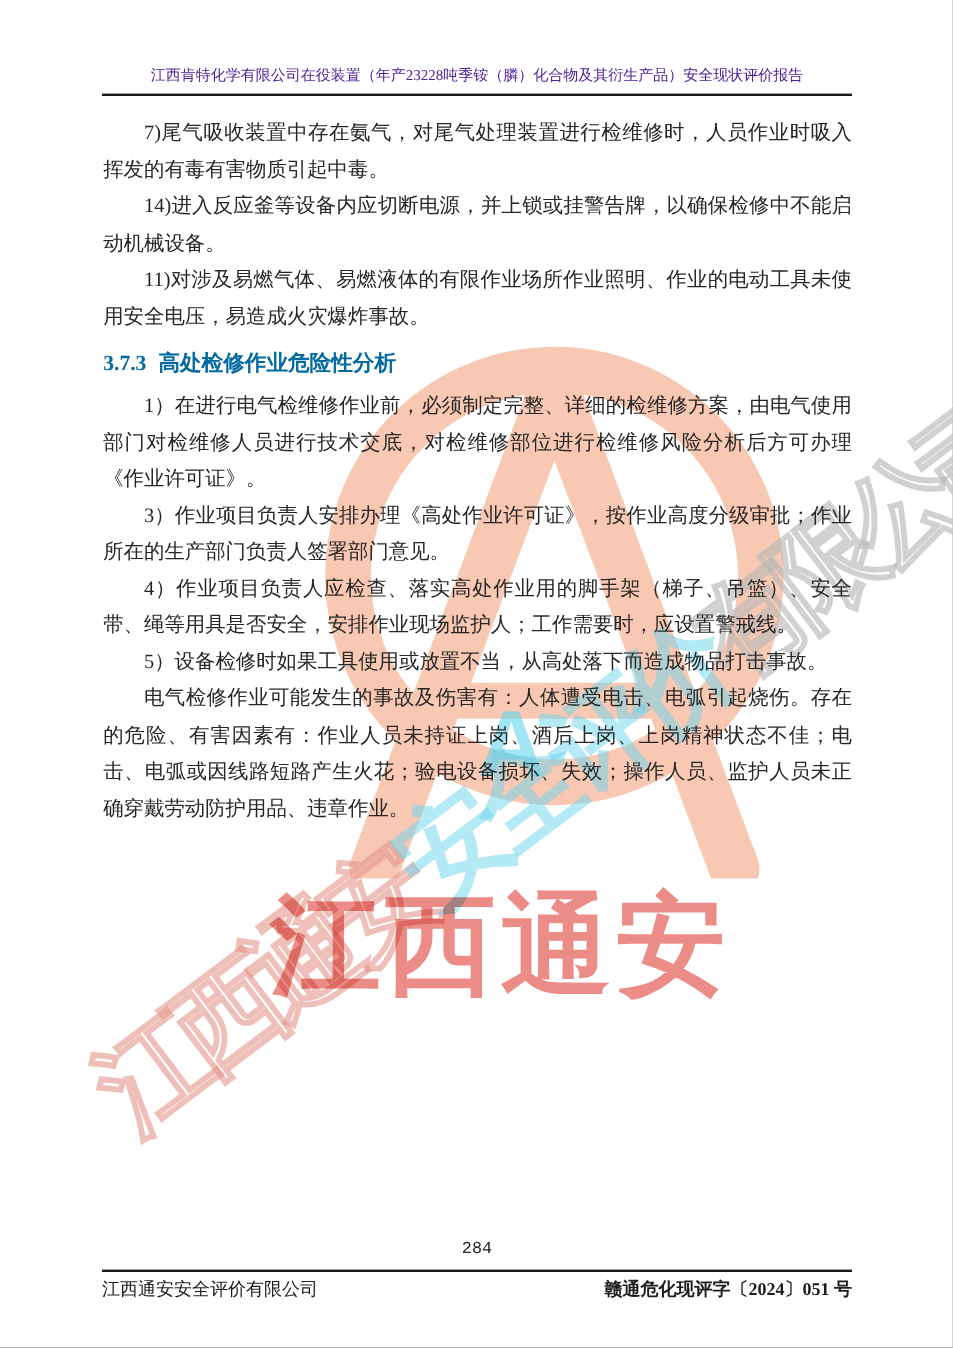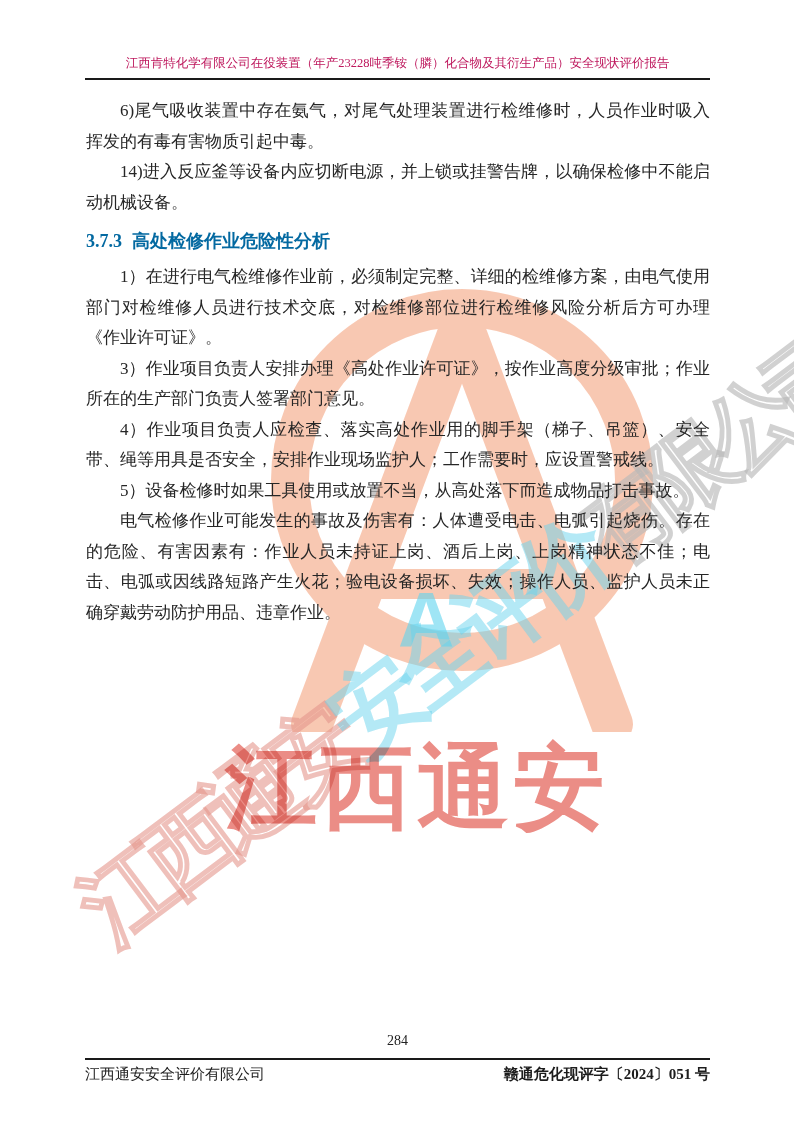--- a/index.html
+++ b/index.html
@@ -35,39 +35,39 @@
     position:absolute;left:225px;top:726px;z-index:2;
     font-family:"Liberation Sans","DejaVu Sans",sans-serif;
     font-weight:bold;font-size:92px;letter-spacing:4px;
     color:#dd3a2e;opacity:.58;mix-blend-mode:multiply;
     pointer-events:none;white-space:nowrap;
   }
   
   .content{position:relative;z-index:1;}
   .hdr{
     position:absolute;left:85px;top:55px;width:625px;
-    text-align:center;font-size:12.5px;color:#be185d;
+    text-align:center;font-size:12.5px;color:#4c1d95;
     padding-bottom:6px;border-bottom:2px solid #1a1a1a;
   }
   .main{
     position:absolute;left:86px;top:96px;width:624px;
     font-size:17px;line-height:30.5px;
     text-align:justify;text-justify:inter-ideograph;
   }
   .main p{margin:0;text-indent:2em;}
   .sec-h{
     margin:7px 0 5px 0;
     font-family:"Liberation Sans","DejaVu Sans",sans-serif;
     font-weight:bold;font-size:18px;color:#0369a1;
     text-indent:0;line-height:32px;
   }
   .sec-h .num{margin-right:10px;font-family:"Liberation Serif","DejaVu Serif",serif;}
   .pageno{
     position:absolute;left:85px;top:1033px;width:625px;
-    text-align:center;font-size:14px;color:#222;
+    text-align:center;font-size:14px;color:#222;font-family:Liberation Mono, monospace;
   }
   .ftr{
     position:absolute;left:85px;top:1058px;width:625px;
     border-top:2px solid #1a1a1a;
     display:flex;justify-content:space-between;align-items:flex-end;
     padding-top:5px;font-size:15px;color:#1d1d1d;
   }
   .ftr .doc-num{font-weight:bold;}
 </style>
 </head>
@@ -90,22 +90,23 @@
 
   <div class="wm-red">江西通安</div>
 
   <div class="content">
 
     <div class="hdr">
       <span>江西肯特化学有限公司在役装置（年产23228吨季铵（膦）化合物及其衍生产品）安全现状评价报告</span>
     </div>
 
     <div class="main">
-      <p>6)尾气吸收装置中存在氨气，对尾气处理装置进行检维修时，人员作业时吸入挥发的有毒有害物质引起中毒。</p>
+      <p>7)尾气吸收装置中存在氨气，对尾气处理装置进行检维修时，人员作业时吸入挥发的有毒有害物质引起中毒。</p>
       <p>14)进入反应釜等设备内应切断电源，并上锁或挂警告牌，以确保检修中不能启动机械设备。</p>
+      <p>11)对涉及易燃气体、易燃液体的有限作业场所作业照明、作业的电动工具未使用安全电压，易造成火灾爆炸事故。</p>
 
       <div class="sec-h">
         <span class="num">3.7.3</span><span>高处检修作业危险性分析</span>
       </div>
       <p>1）在进行电气检维修作业前，必须制定完整、详细的检维修方案，由电气使用部门对检维修人员进行技术交底，对检维修部位进行检维修风险分析后方可办理《作业许可证》。</p>
       <p>3）作业项目负责人安排办理《高处作业许可证》，按作业高度分级审批；作业所在的生产部门负责人签署部门意见。</p>
       <p>4）作业项目负责人应检查、落实高处作业用的脚手架（梯子、吊篮）、安全带、绳等用具是否安全，安排作业现场监护人；工作需要时，应设置警戒线。</p>
       <p>5）设备检修时如果工具使用或放置不当，从高处落下而造成物品打击事故。</p>
 
       <p>电气检修作业可能发生的事故及伤害有：人体遭受电击、电弧引起烧伤。存在的危险、有害因素有：作业人员未持证上岗、酒后上岗、上岗精神状态不佳；电击、电弧或因线路短路产生火花；验电设备损坏、失效；操作人员、监护人员未正确穿戴劳动防护用品、违章作业。</p>

